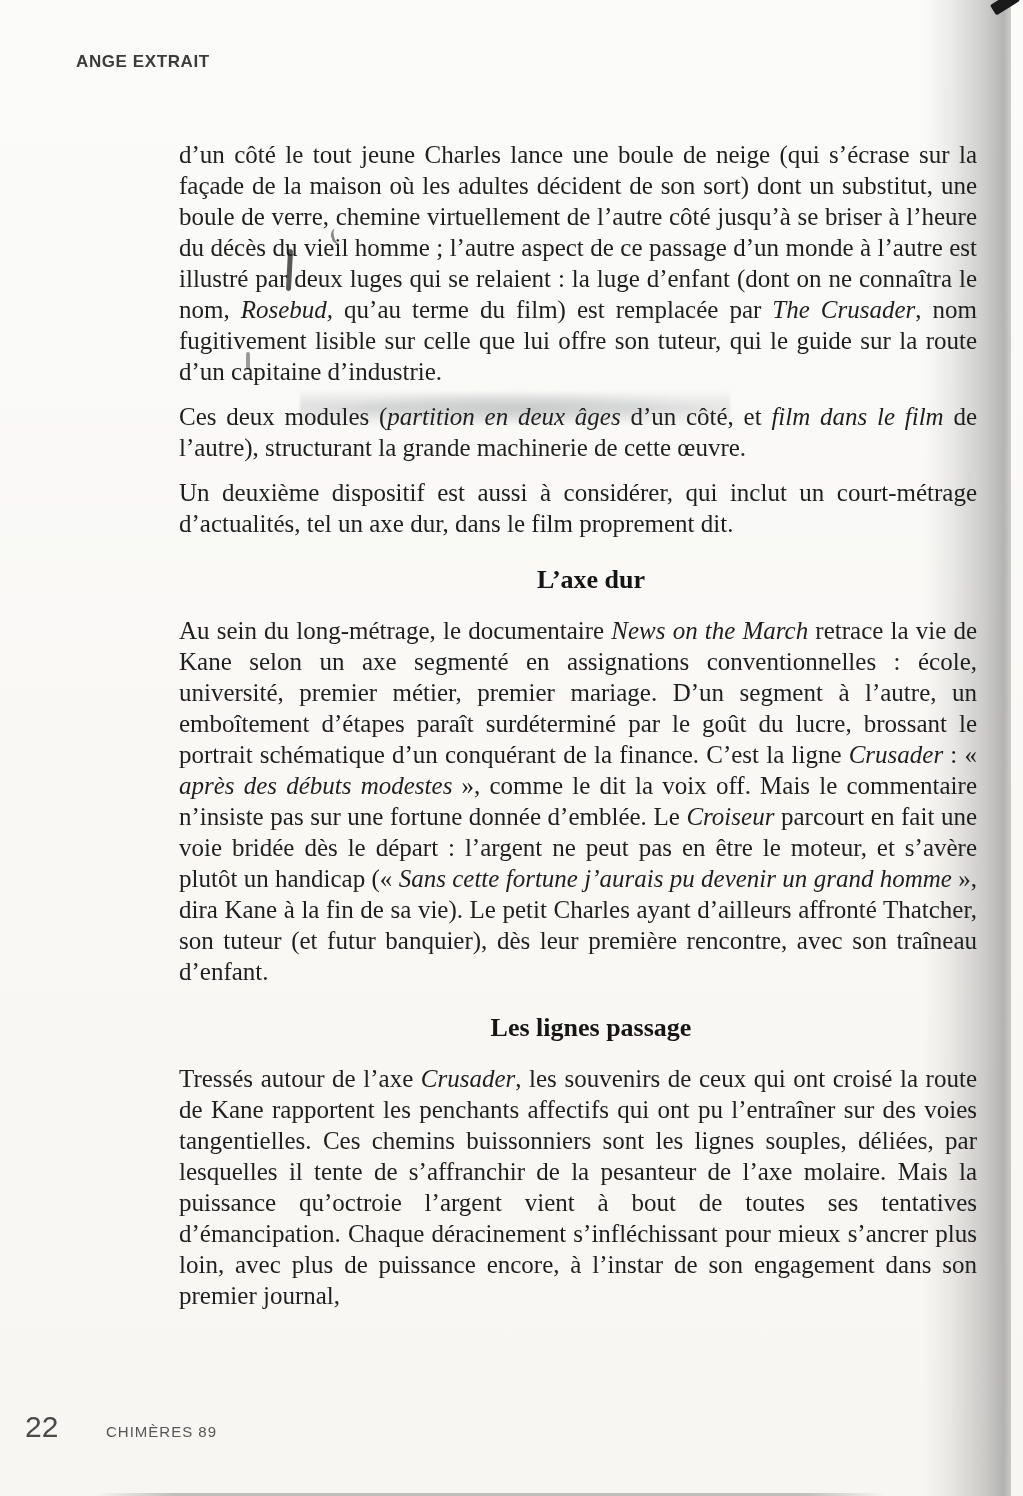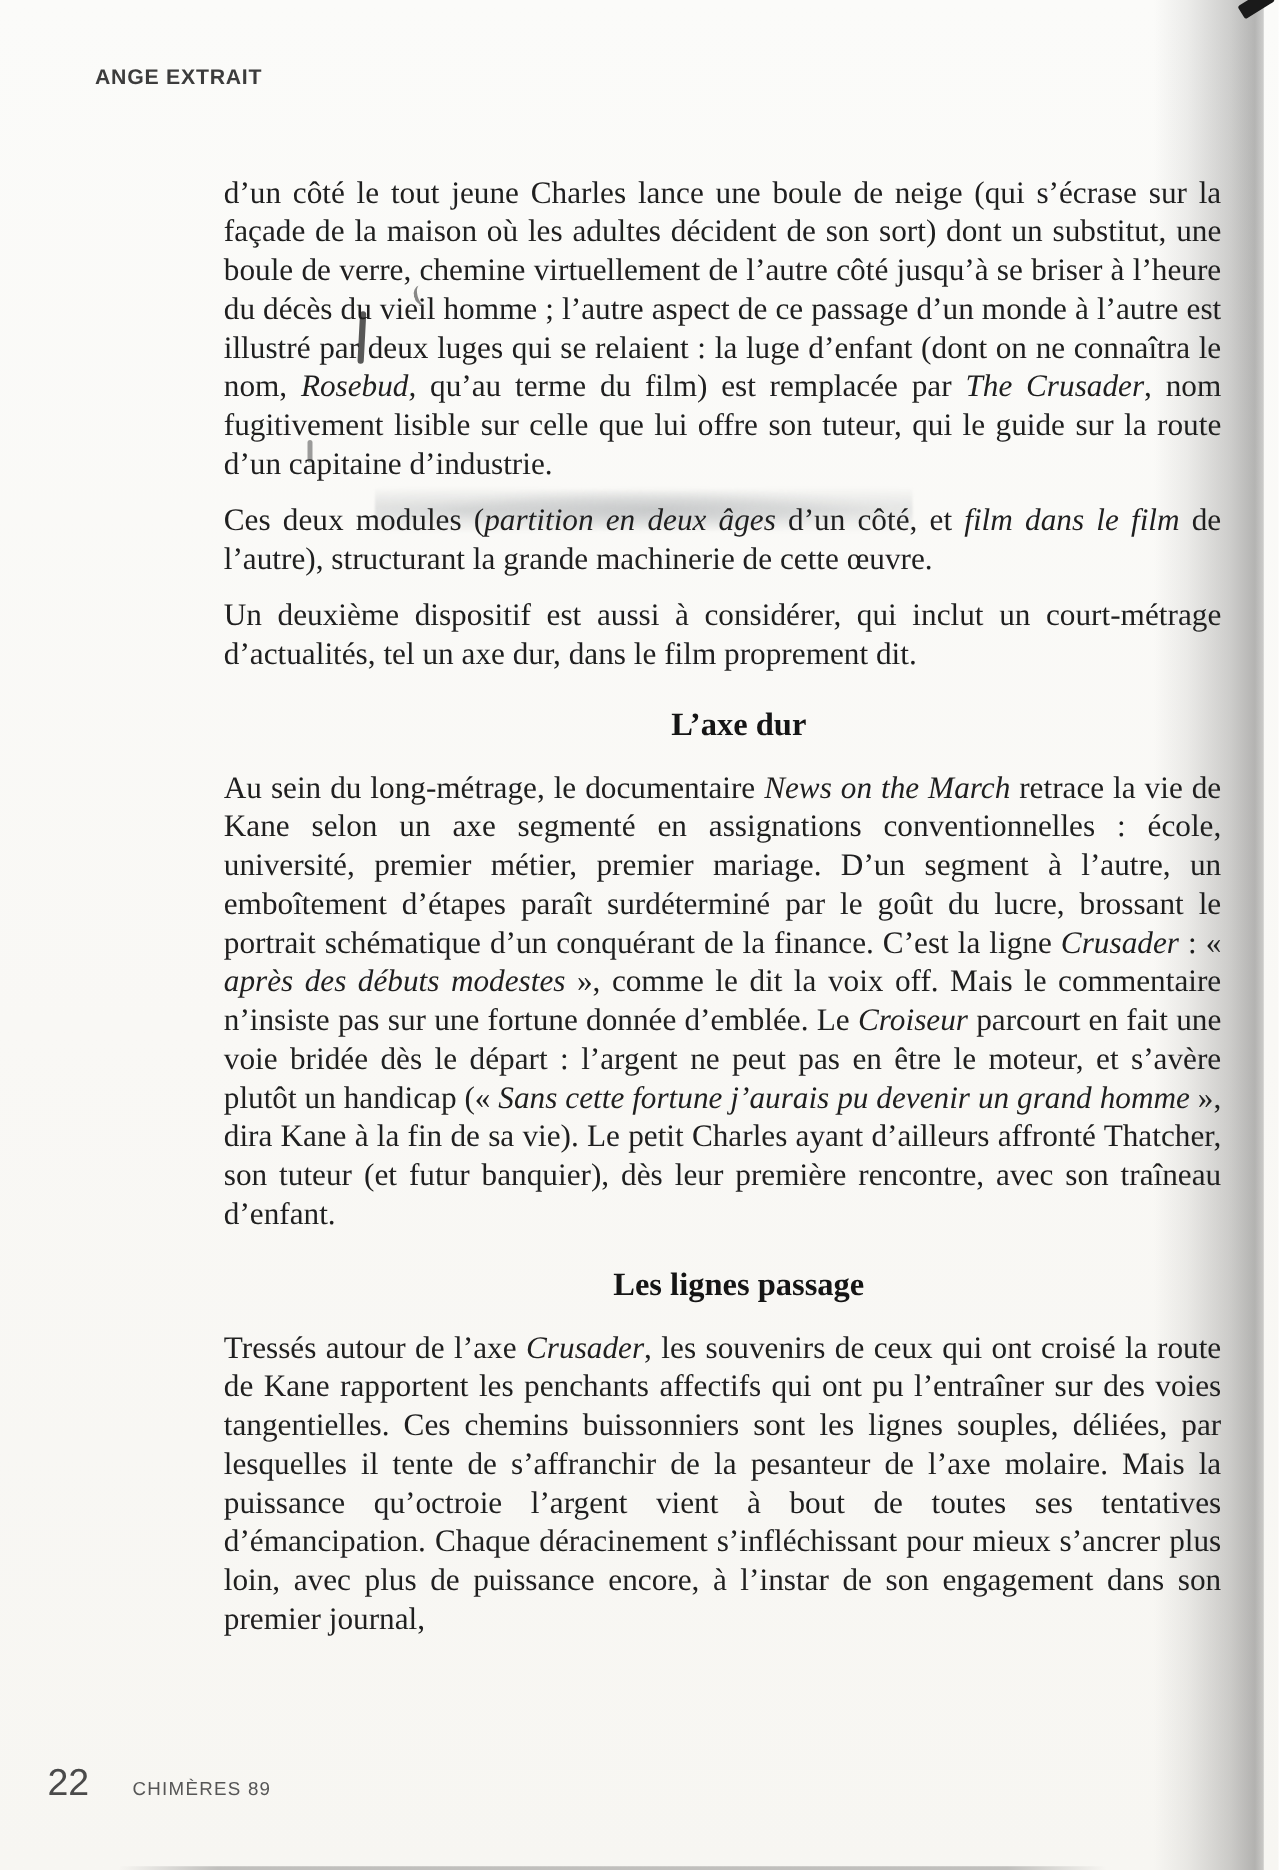--- a/index.html
+++ b/index.html
@@ -129,21 +129,21 @@
     font-weight: bold;
     color: #151515;
     margin: 26px 0 20px 26px;
     text-align: center;
   }
   .text-block em { font-style: italic; }
 
   
   .pagenum {
     position: absolute;
-    left: 38px;
+    left: 25px;
     top: 1410px;
     font-family: "Liberation Sans", sans-serif;
     font-size: 30px;
     color: #4a4a4a;
     z-index: 2;
   }
   .journal {
     position: absolute;
     left: 66px;
     top: 1423px;

